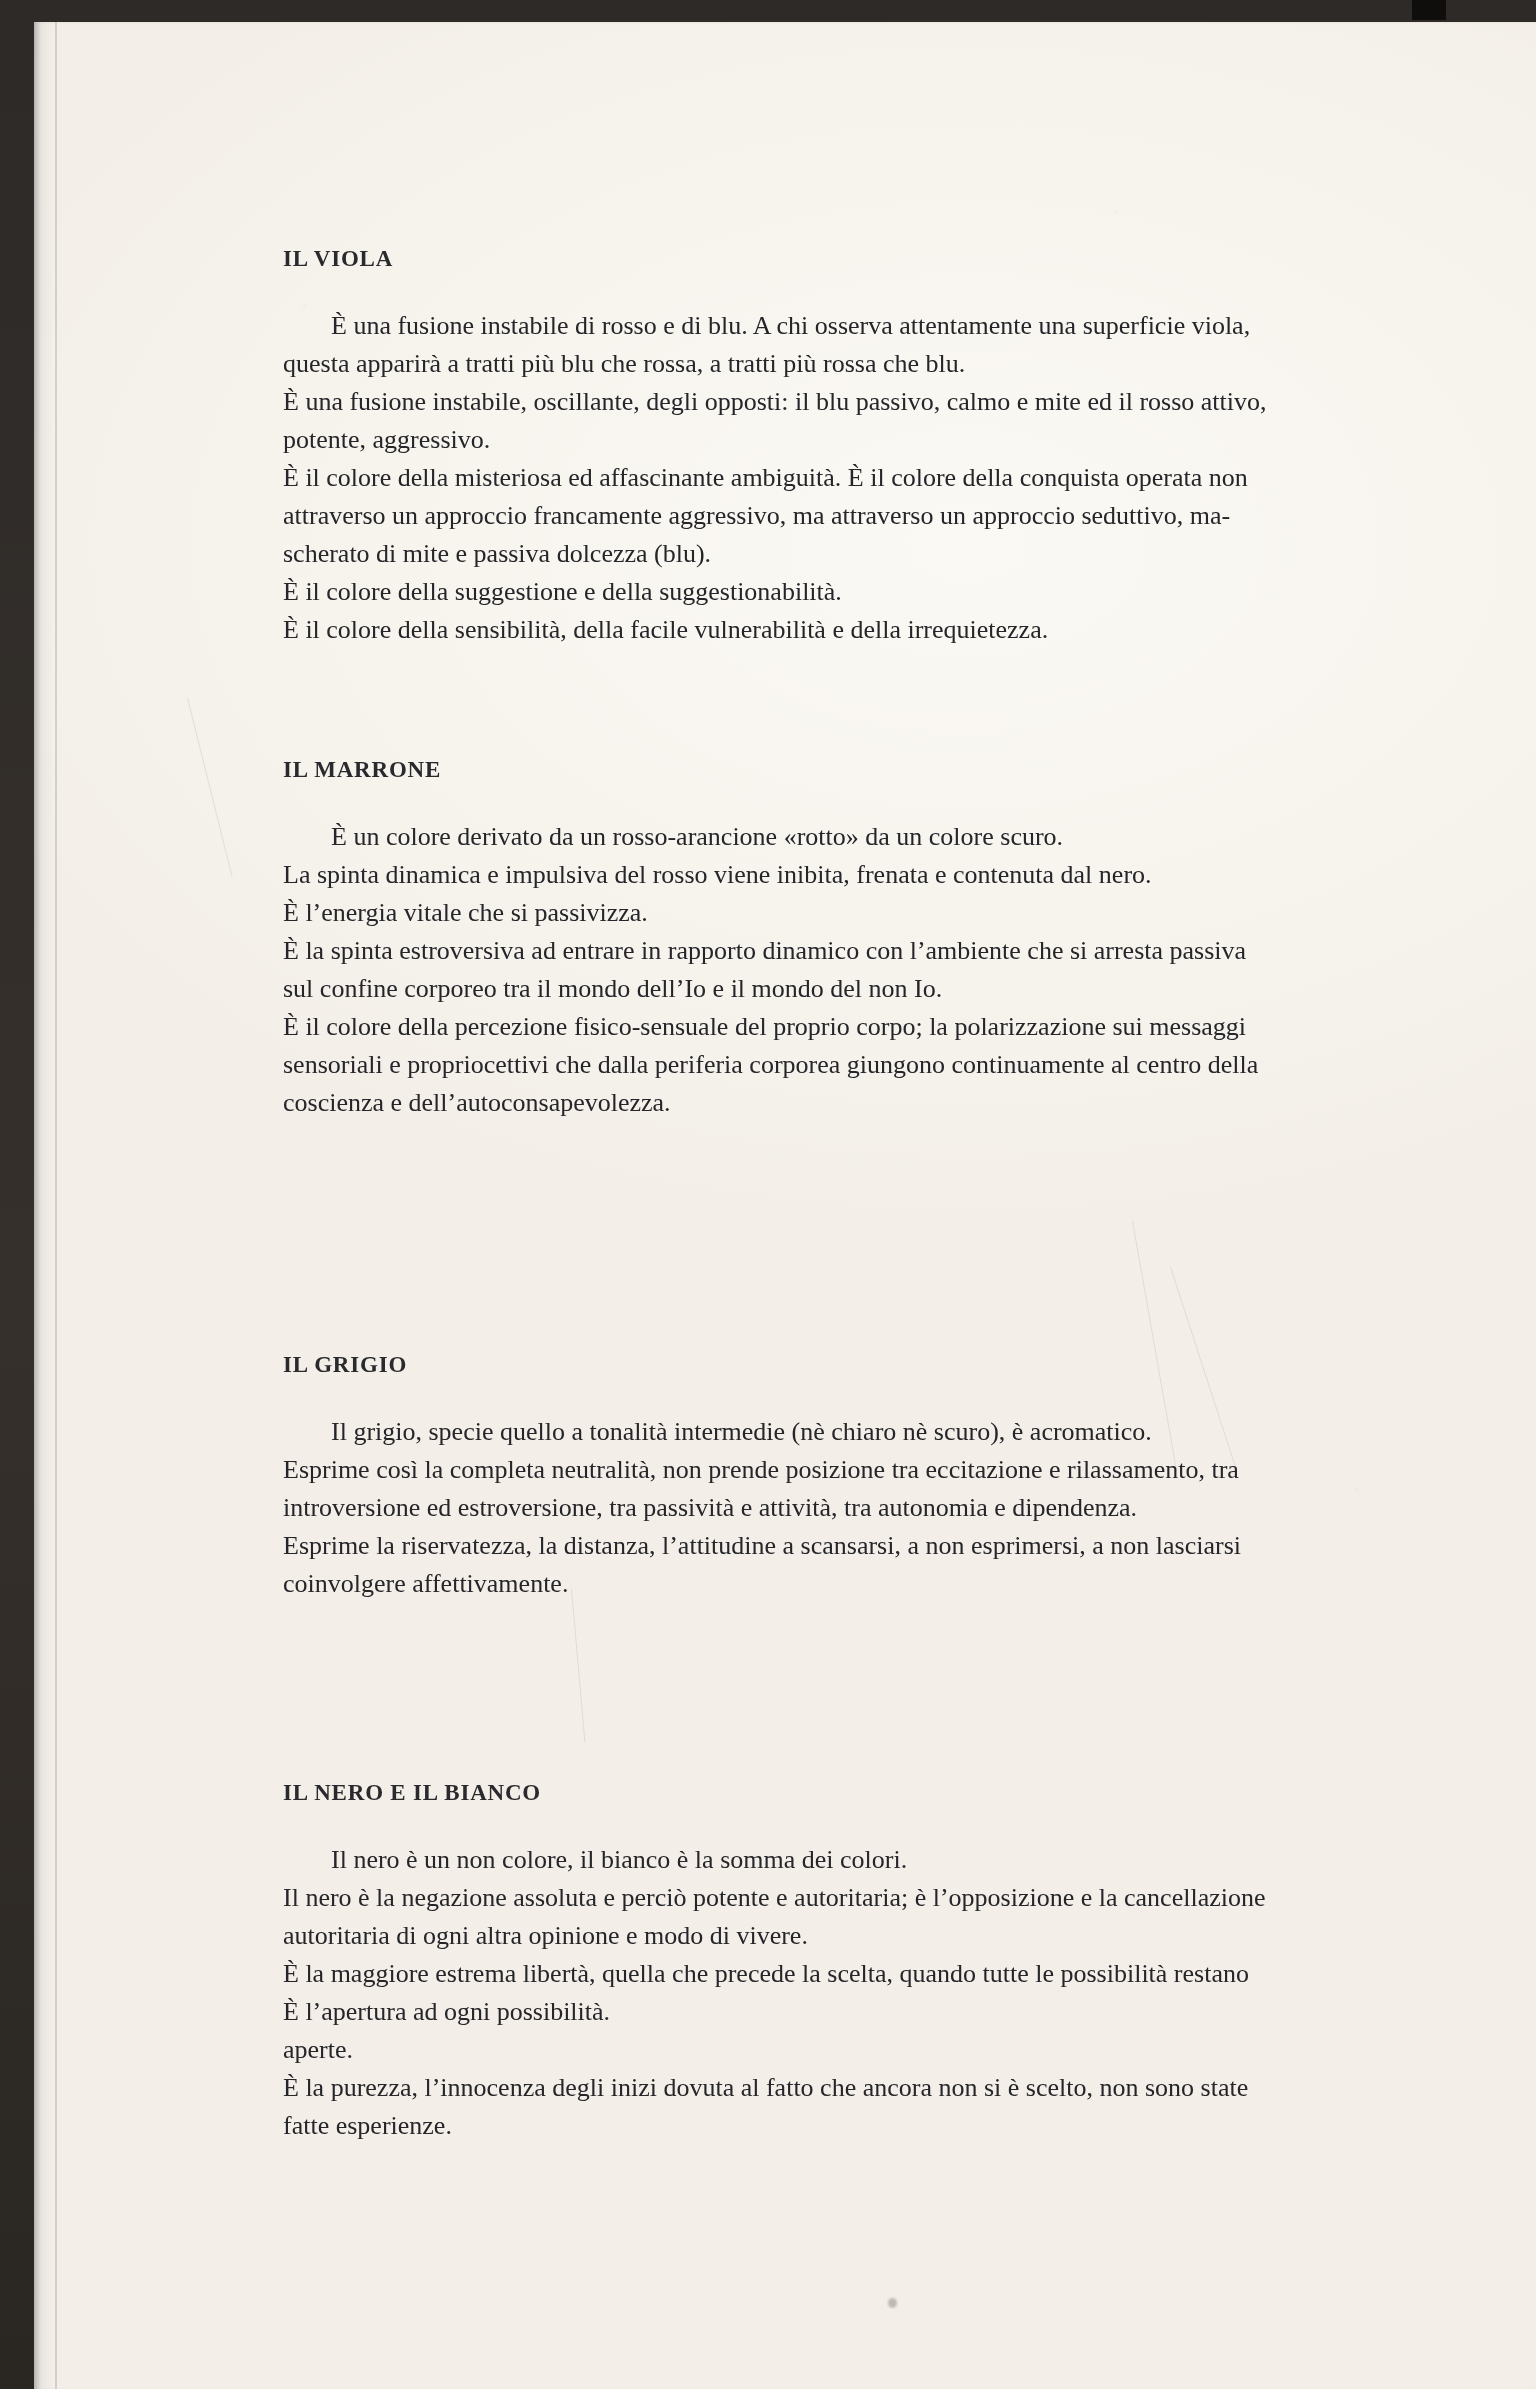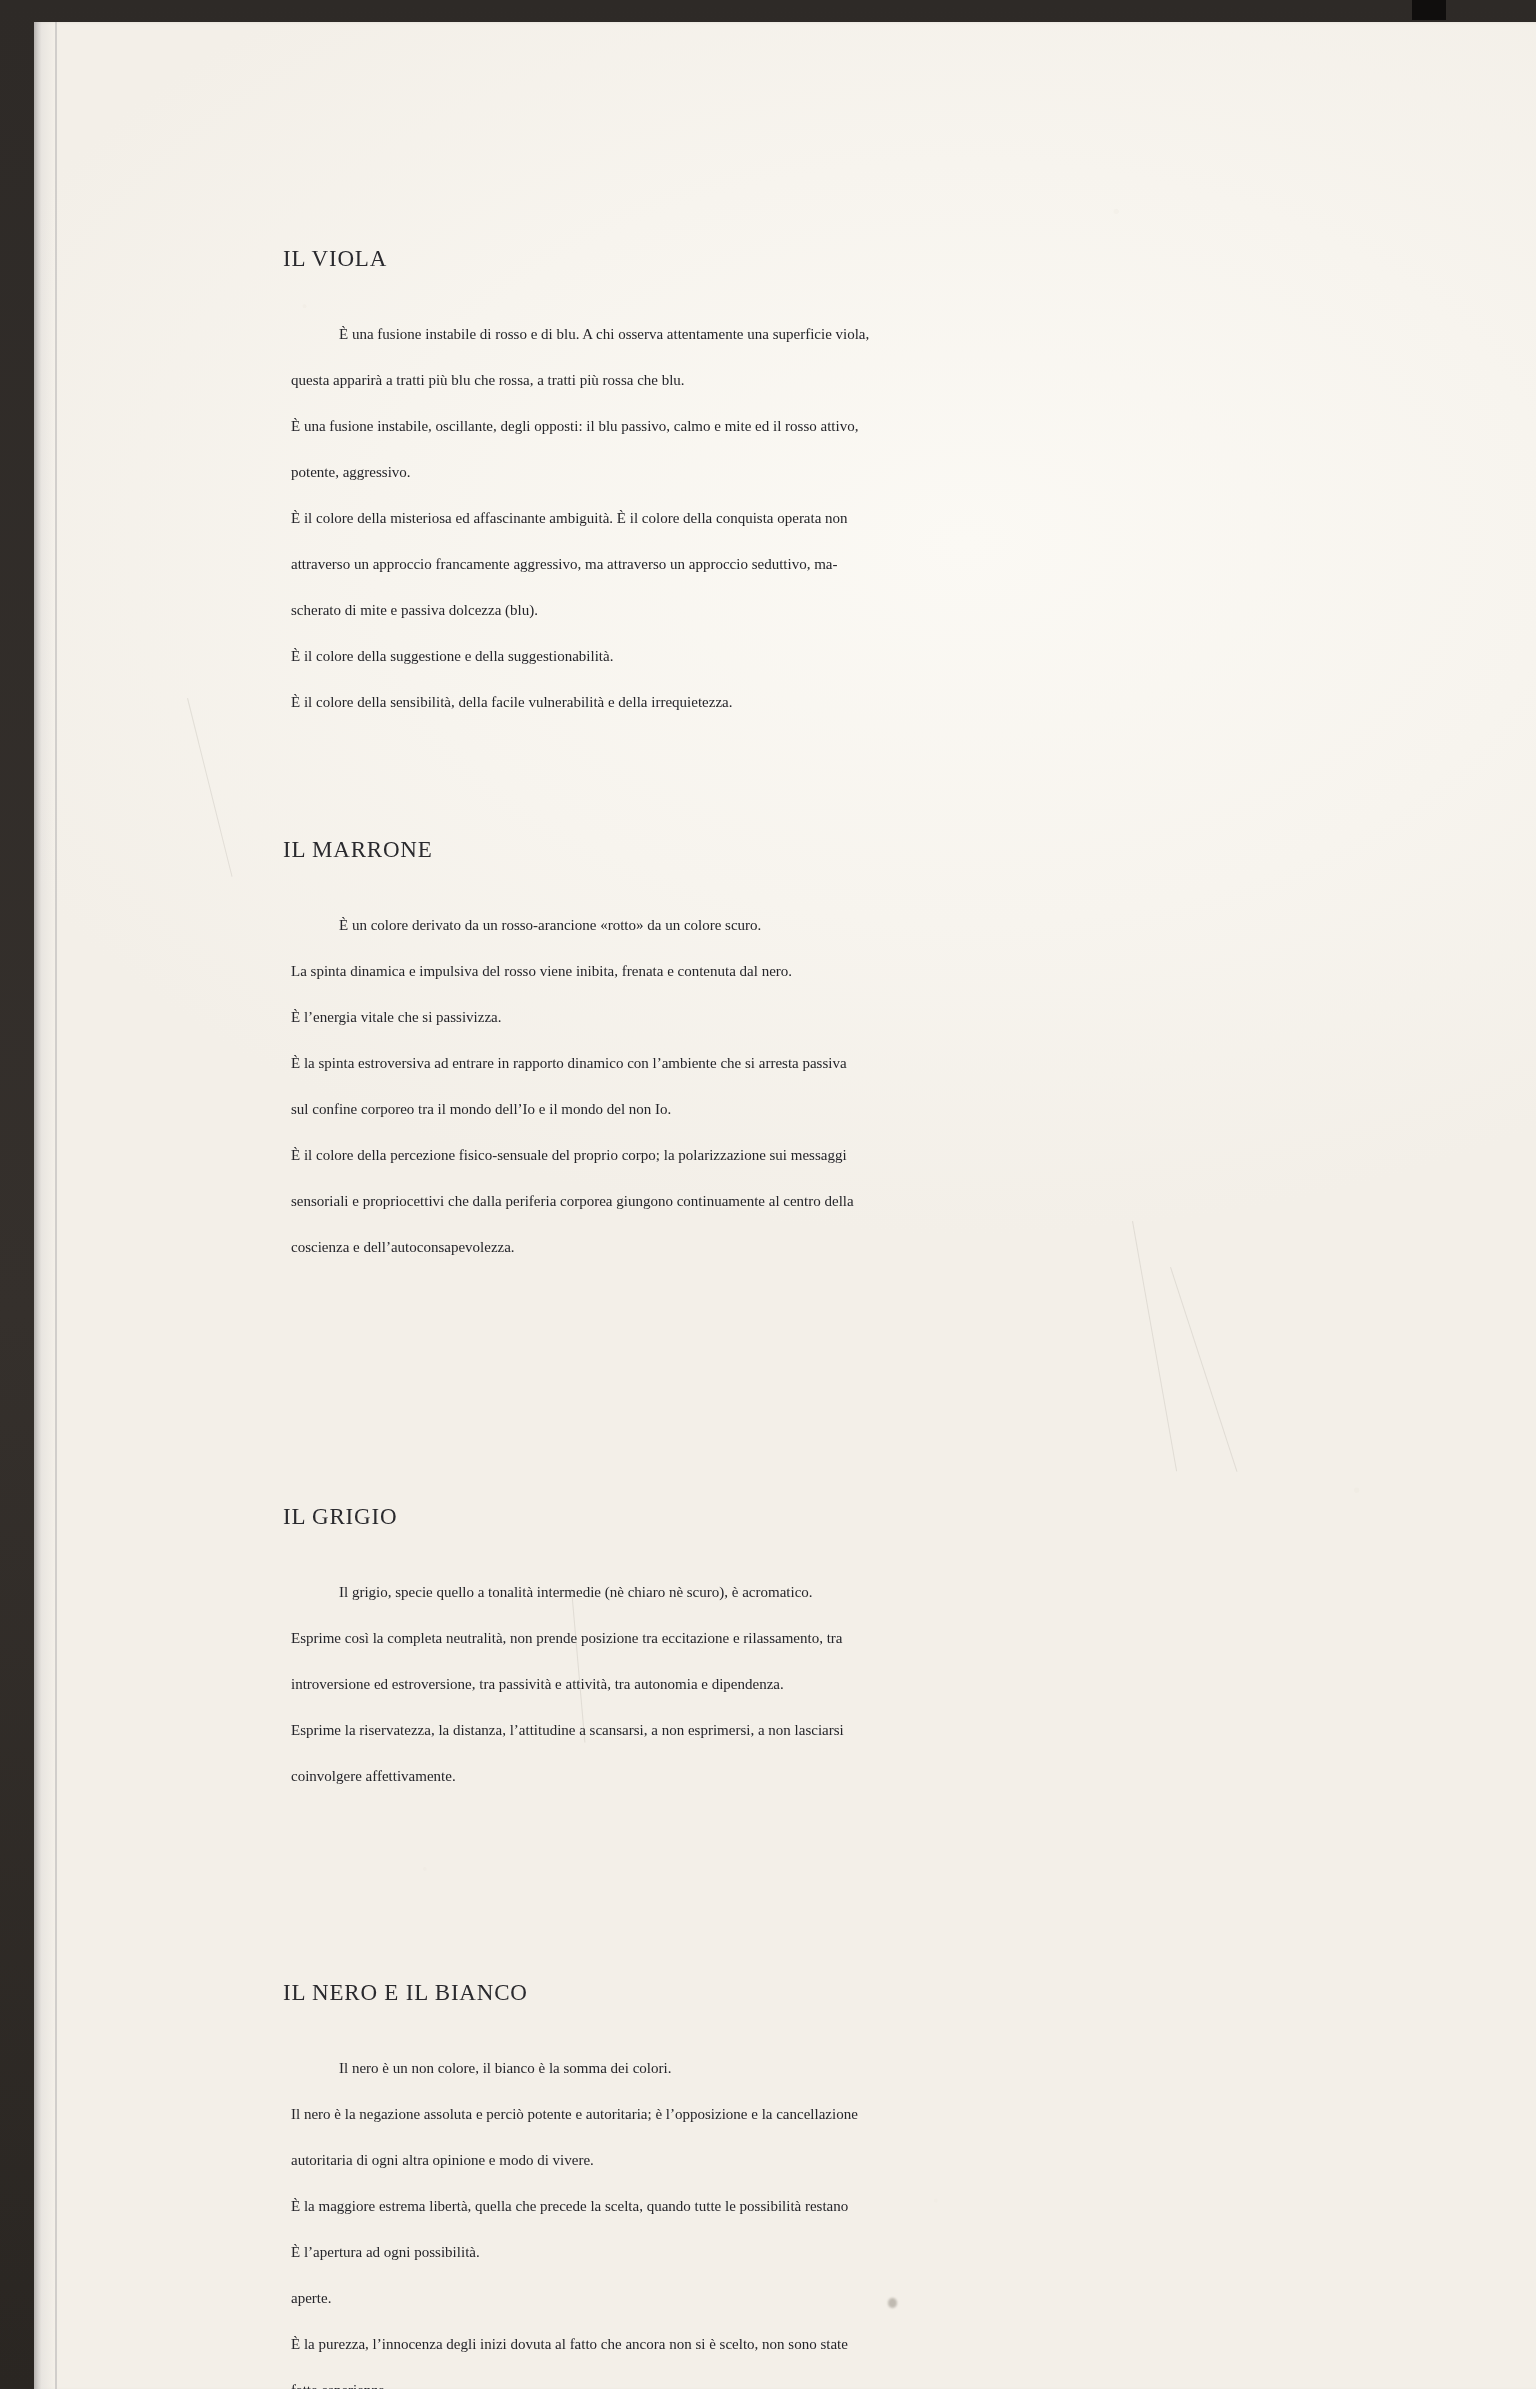--- a/index.html
+++ b/index.html
@@ -102,27 +102,27 @@
     color: #26262a;
   }
 
   .section { margin: 0; }
 
   .section-title {
     font-size: 23px;
     letter-spacing: 0.8px;
     color: #2a2a2e;
     margin: 0;
-    font-weight: 400;
+    font-weight: 700;
   }
 
   .body-line {
-    font-size: 15px;
+    font-size: 26px;
     line-height: 38px;
-    margin: 8px;
+    margin: 0;
     color: #25252a;
     white-space: pre-wrap;
   }
   .body-line.indent { text-indent: 48px; }
 
   
   .gap-title-body { height: 35px; }
   .gap-viola-marrone { height: 108px; }
   .gap-marrone-grigio { height: 230px; }
   .gap-grigio-nero { height: 177px; }

